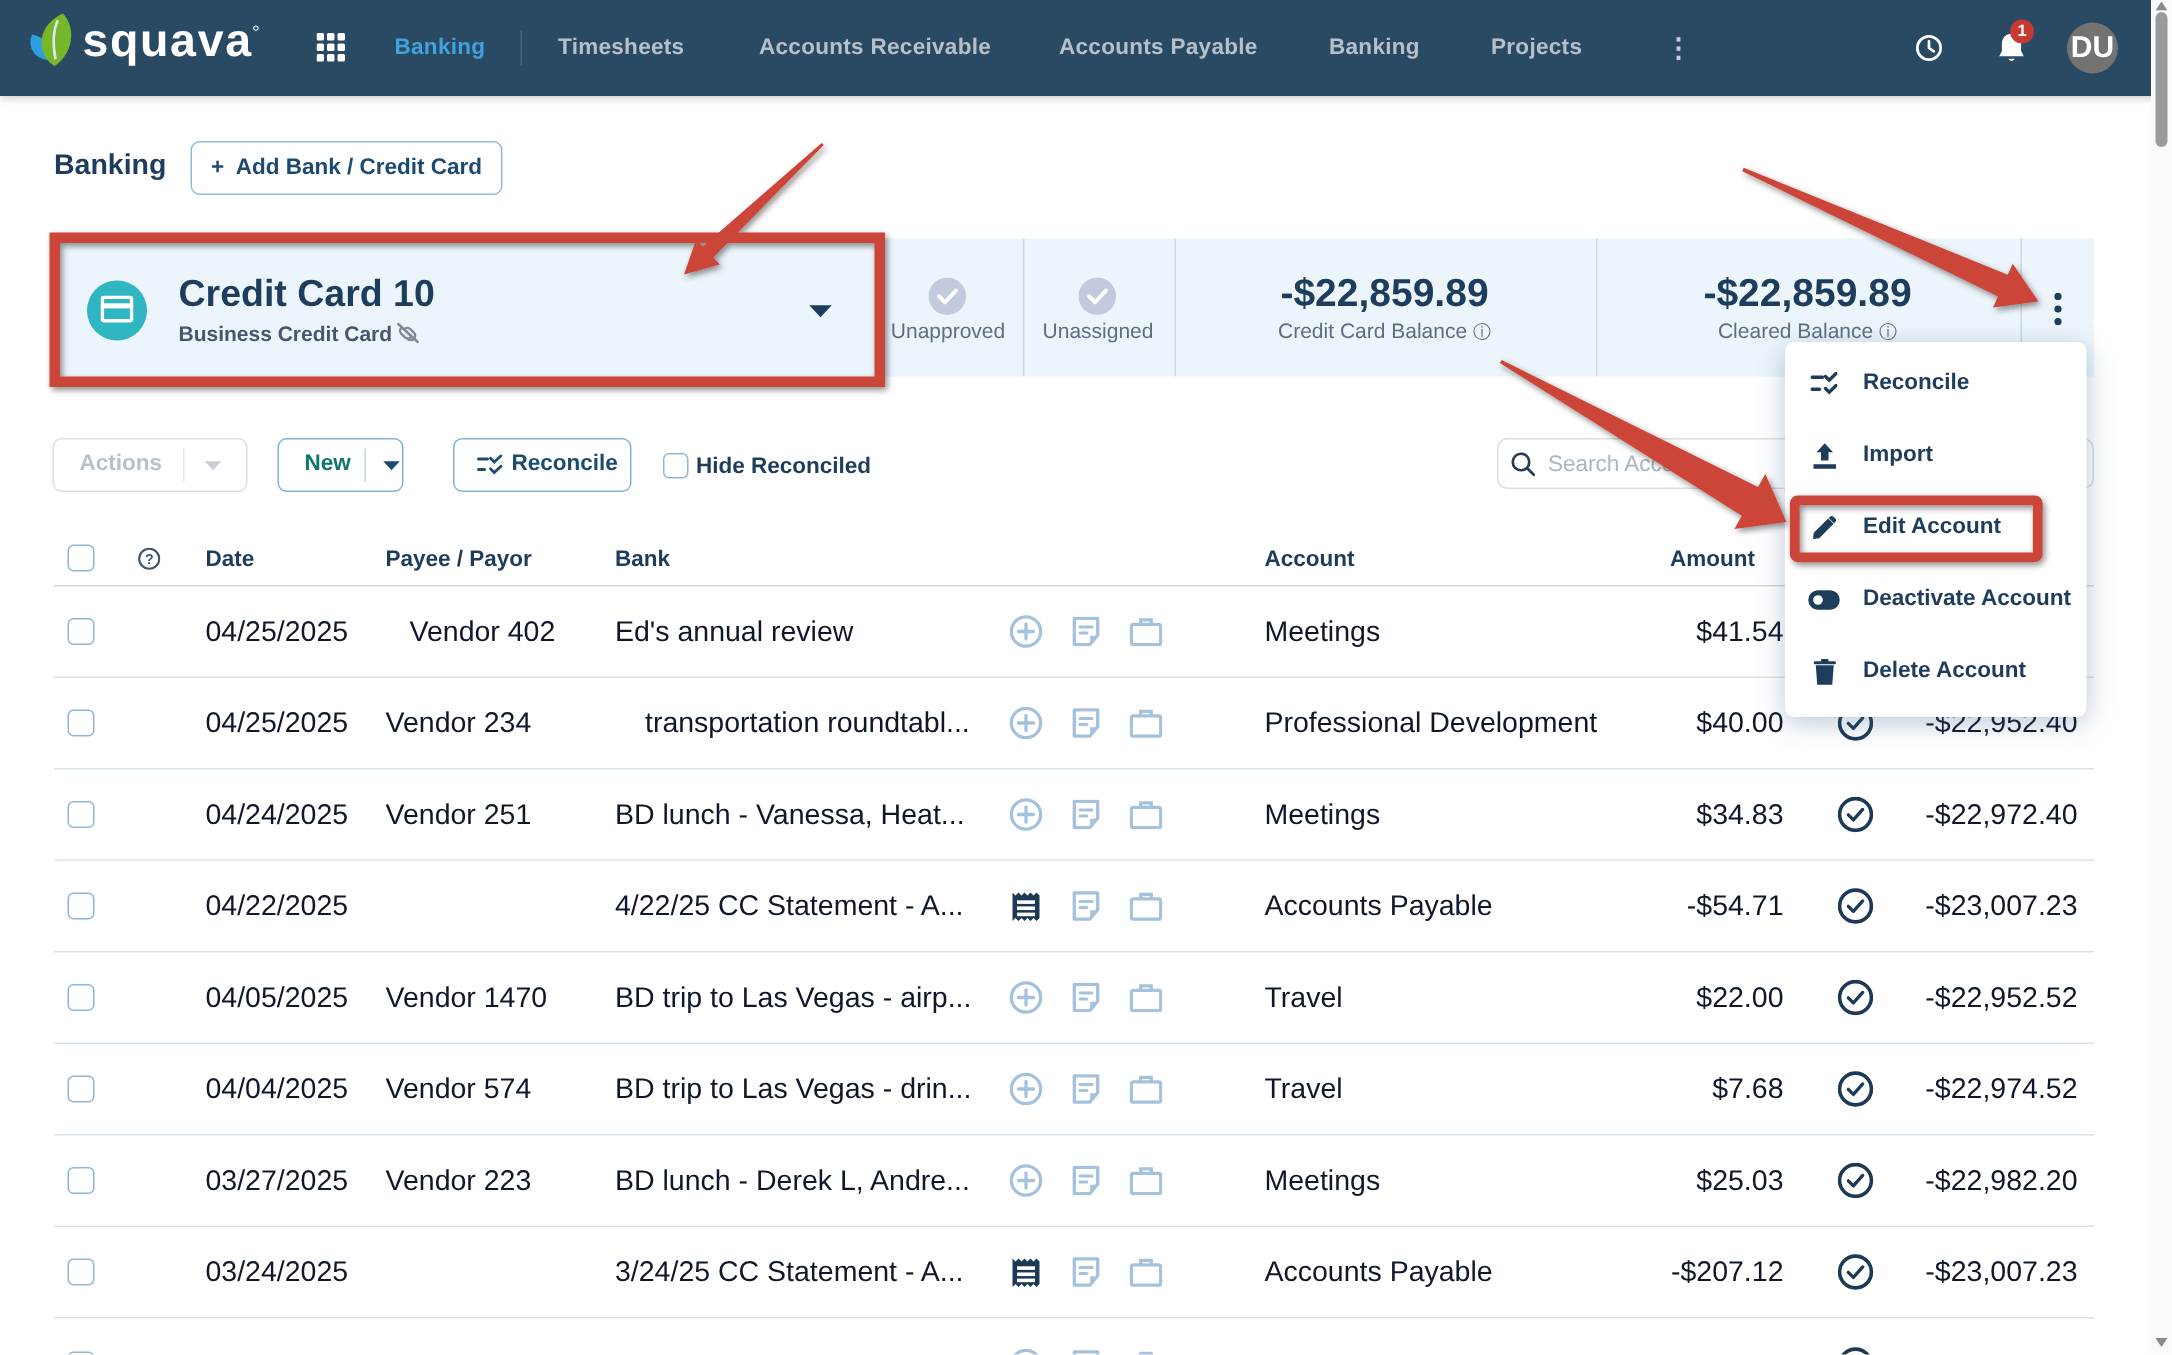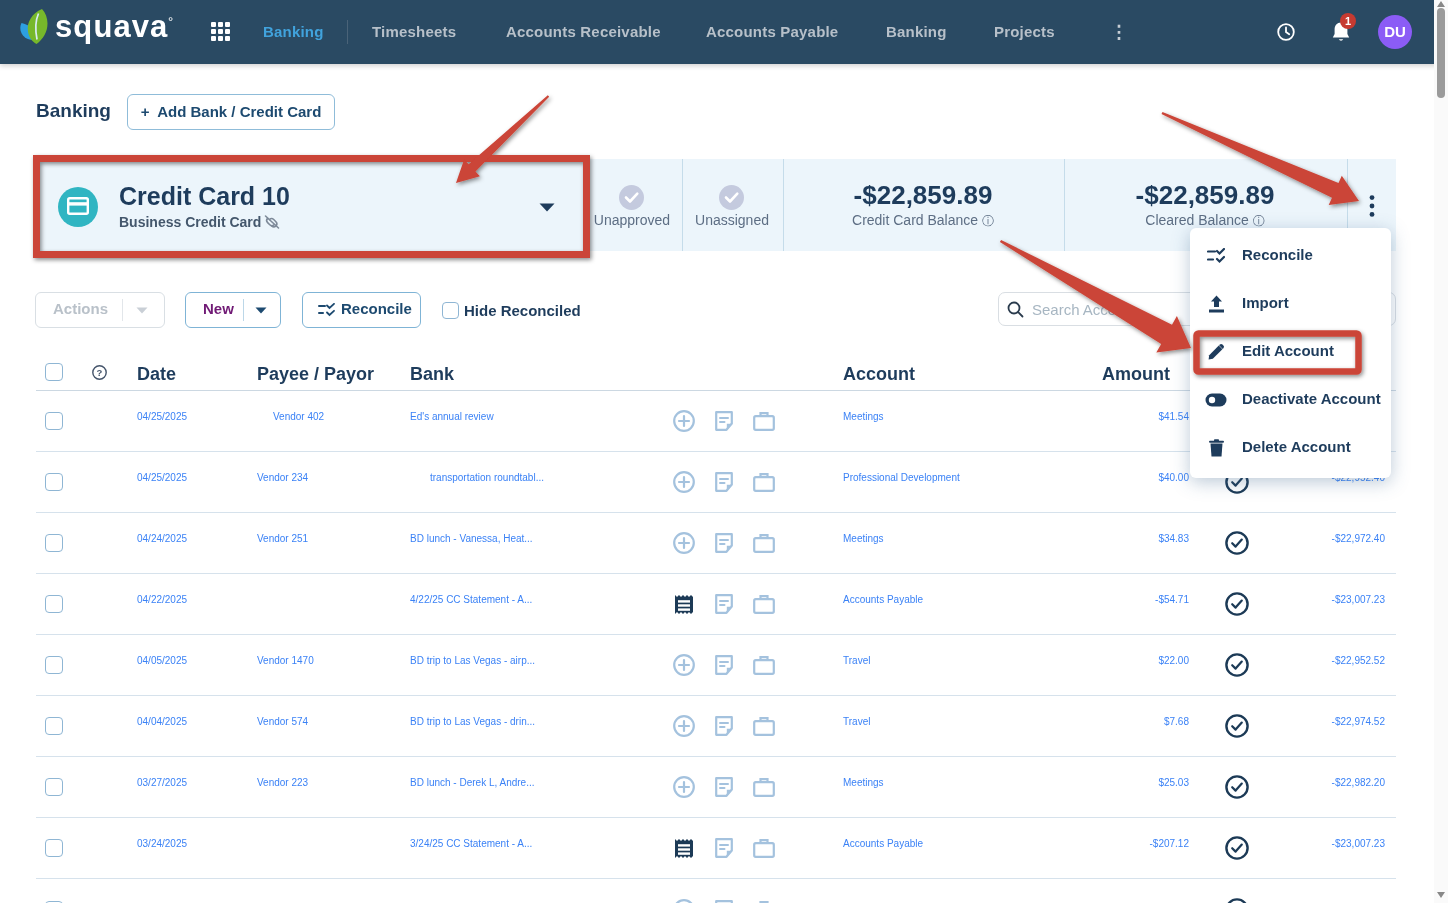--- a/index.html
+++ b/index.html
@@ -24,30 +24,30 @@
   .bardiv { position:absolute; top:159px; width:1px; height:92px; background:#c5dcea; }
   #ccname { position:absolute; left:119px; top:182px; font-size:25px; font-weight:700; color:#1e3c5c; }
   #ccsub { position:absolute; left:119px; top:214px; font-size:14px; font-weight:700; color:#44576c; }
   .stlabel { position:absolute; font-size:14px; color:#5d6e84; text-align:center; }
   .balnum { position:absolute; font-size:26px; font-weight:700; color:#1e3c5c; text-align:center; }
   .ballabel { position:absolute; font-size:14px; color:#5d6e84; text-align:center; }
 
   
   .btn { position:absolute; top:292px; height:36px; background:#fff; border-radius:6px; font-size:15px; font-weight:700; }
   #actions { left:35px; width:130px; border:1px solid #d9dfe4; color:#b9c1c9; }
-  #newbtn { left:185px; width:96px; border:1px solid #7fb4d6; color:#701a75; }
+  #newbtn { left:185px; width:84px; border:1px solid #7fb4d6; color:#0f766e; }
   #reconbtn { left:302px; width:119px; border:1px solid #7fb4d6; color:#1d4a70; }
   #hidechk { position:absolute; left:442px; top:302px; width:17px; height:17px; border:1px solid #8fb6d4; border-radius:4px; background:#fff; }
   #hidelabel { position:absolute; left:464px; top:302px; font-size:15px; font-weight:700; color:#1e3c5c; }
   #search { position:absolute; left:998px; top:292px; width:398px; height:34px; border:1px solid #d9dee3; border-radius:7px; background:#fff; }
   #searchph { position:absolute; left:1032px; top:301px; font-size:15px; color:#a7b6c2; }
 
   
-  .hdr { position:absolute; font-size:18px; font-weight:700; color:#1e3c5c; }
-  .cell { position:absolute; font-size:10px; color:#3b82f6; }
+  .hdr { position:absolute; font-size:15px; font-weight:700; color:#1e3c5c; }
+  .cell { position:absolute; font-size:19px; color:#0f172a; }
   .rsep { position:absolute; left:36px; width:1360px; height:1px; background:#d6e2ec; }
   .chk { position:absolute; width:18px; height:18px; border:1px solid #8fb6d4; border-radius:4px; background:#fff; }
   .amt { position:absolute; text-align:right; width:110px; }
   .bal { position:absolute; text-align:right; width:120px; }
 
   
   #menu { position:absolute; left:1190px; top:228px; width:201px; height:250px; background:#fff; border-radius:6px; box-shadow:0 4px 18px rgba(60,100,140,.35); }
   .mitem { position:absolute; left:1242px; font-size:15px; font-weight:700; color:#1e3c5c; }
 </style>
 </head>
@@ -85,21 +85,21 @@
   <div class="nav" style="left:1110px;color:#c6cdd4;font-size:18px;">⋮</div>
   <svg class="abs" style="left:1277px;top:23px;" width="18" height="18" viewBox="0 0 18 18">
     <circle cx="9" cy="9" r="7.8" stroke="#fff" stroke-width="1.8" fill="none"></circle>
     <path d="M9 4.5 L9 9 L12.2 11.2" stroke="#fff" stroke-width="1.8" fill="none" stroke-linecap="round"></path>
   </svg>
   <svg class="abs" style="left:1330px;top:21px;" width="22" height="22" viewBox="0 0 22 22">
     <path d="M11 1.5 C7 1.5 4.6 4.6 4.6 8.5 L4.6 13 L2.8 16.5 L19.2 16.5 L17.4 13 L17.4 8.5 C17.4 4.6 15 1.5 11 1.5 Z" fill="#fff"></path>
     <path d="M8.8 18.2 a2.4 2.4 0 0 0 4.4 0 Z" fill="#fff"></path>
   </svg>
   <div class="abs" style="left:1340px;top:13px;width:16px;height:16px;border-radius:50%;background:#c63a31;color:#fff;font-size:11px;font-weight:700;text-align:center;line-height:16px;">1</div>
-  <div class="abs" style="left:1378px;top:15px;width:34px;height:34px;border-radius:50%;background:#8b5cf6;color:#fff;font-size:15px;font-weight:700;text-align:center;line-height:34px;">DU</div>
+  <div class="abs" style="left:1378px;top:15px;width:34px;height:34px;border-radius:50%;background:#737373;color:#fff;font-size:20px;font-weight:700;text-align:center;line-height:34px;">DU</div>
 
   <div id="title">Banking</div>
   <div id="addbtn">+&nbsp; Add Bank / Credit Card</div>
 
   <div id="bar"></div>
   <div class="bardiv" style="left:682px;"></div>
   <div class="bardiv" style="left:783px;"></div>
   <div class="bardiv" style="left:1064px;"></div>
   <div class="bardiv" style="left:1347px;"></div>
 

